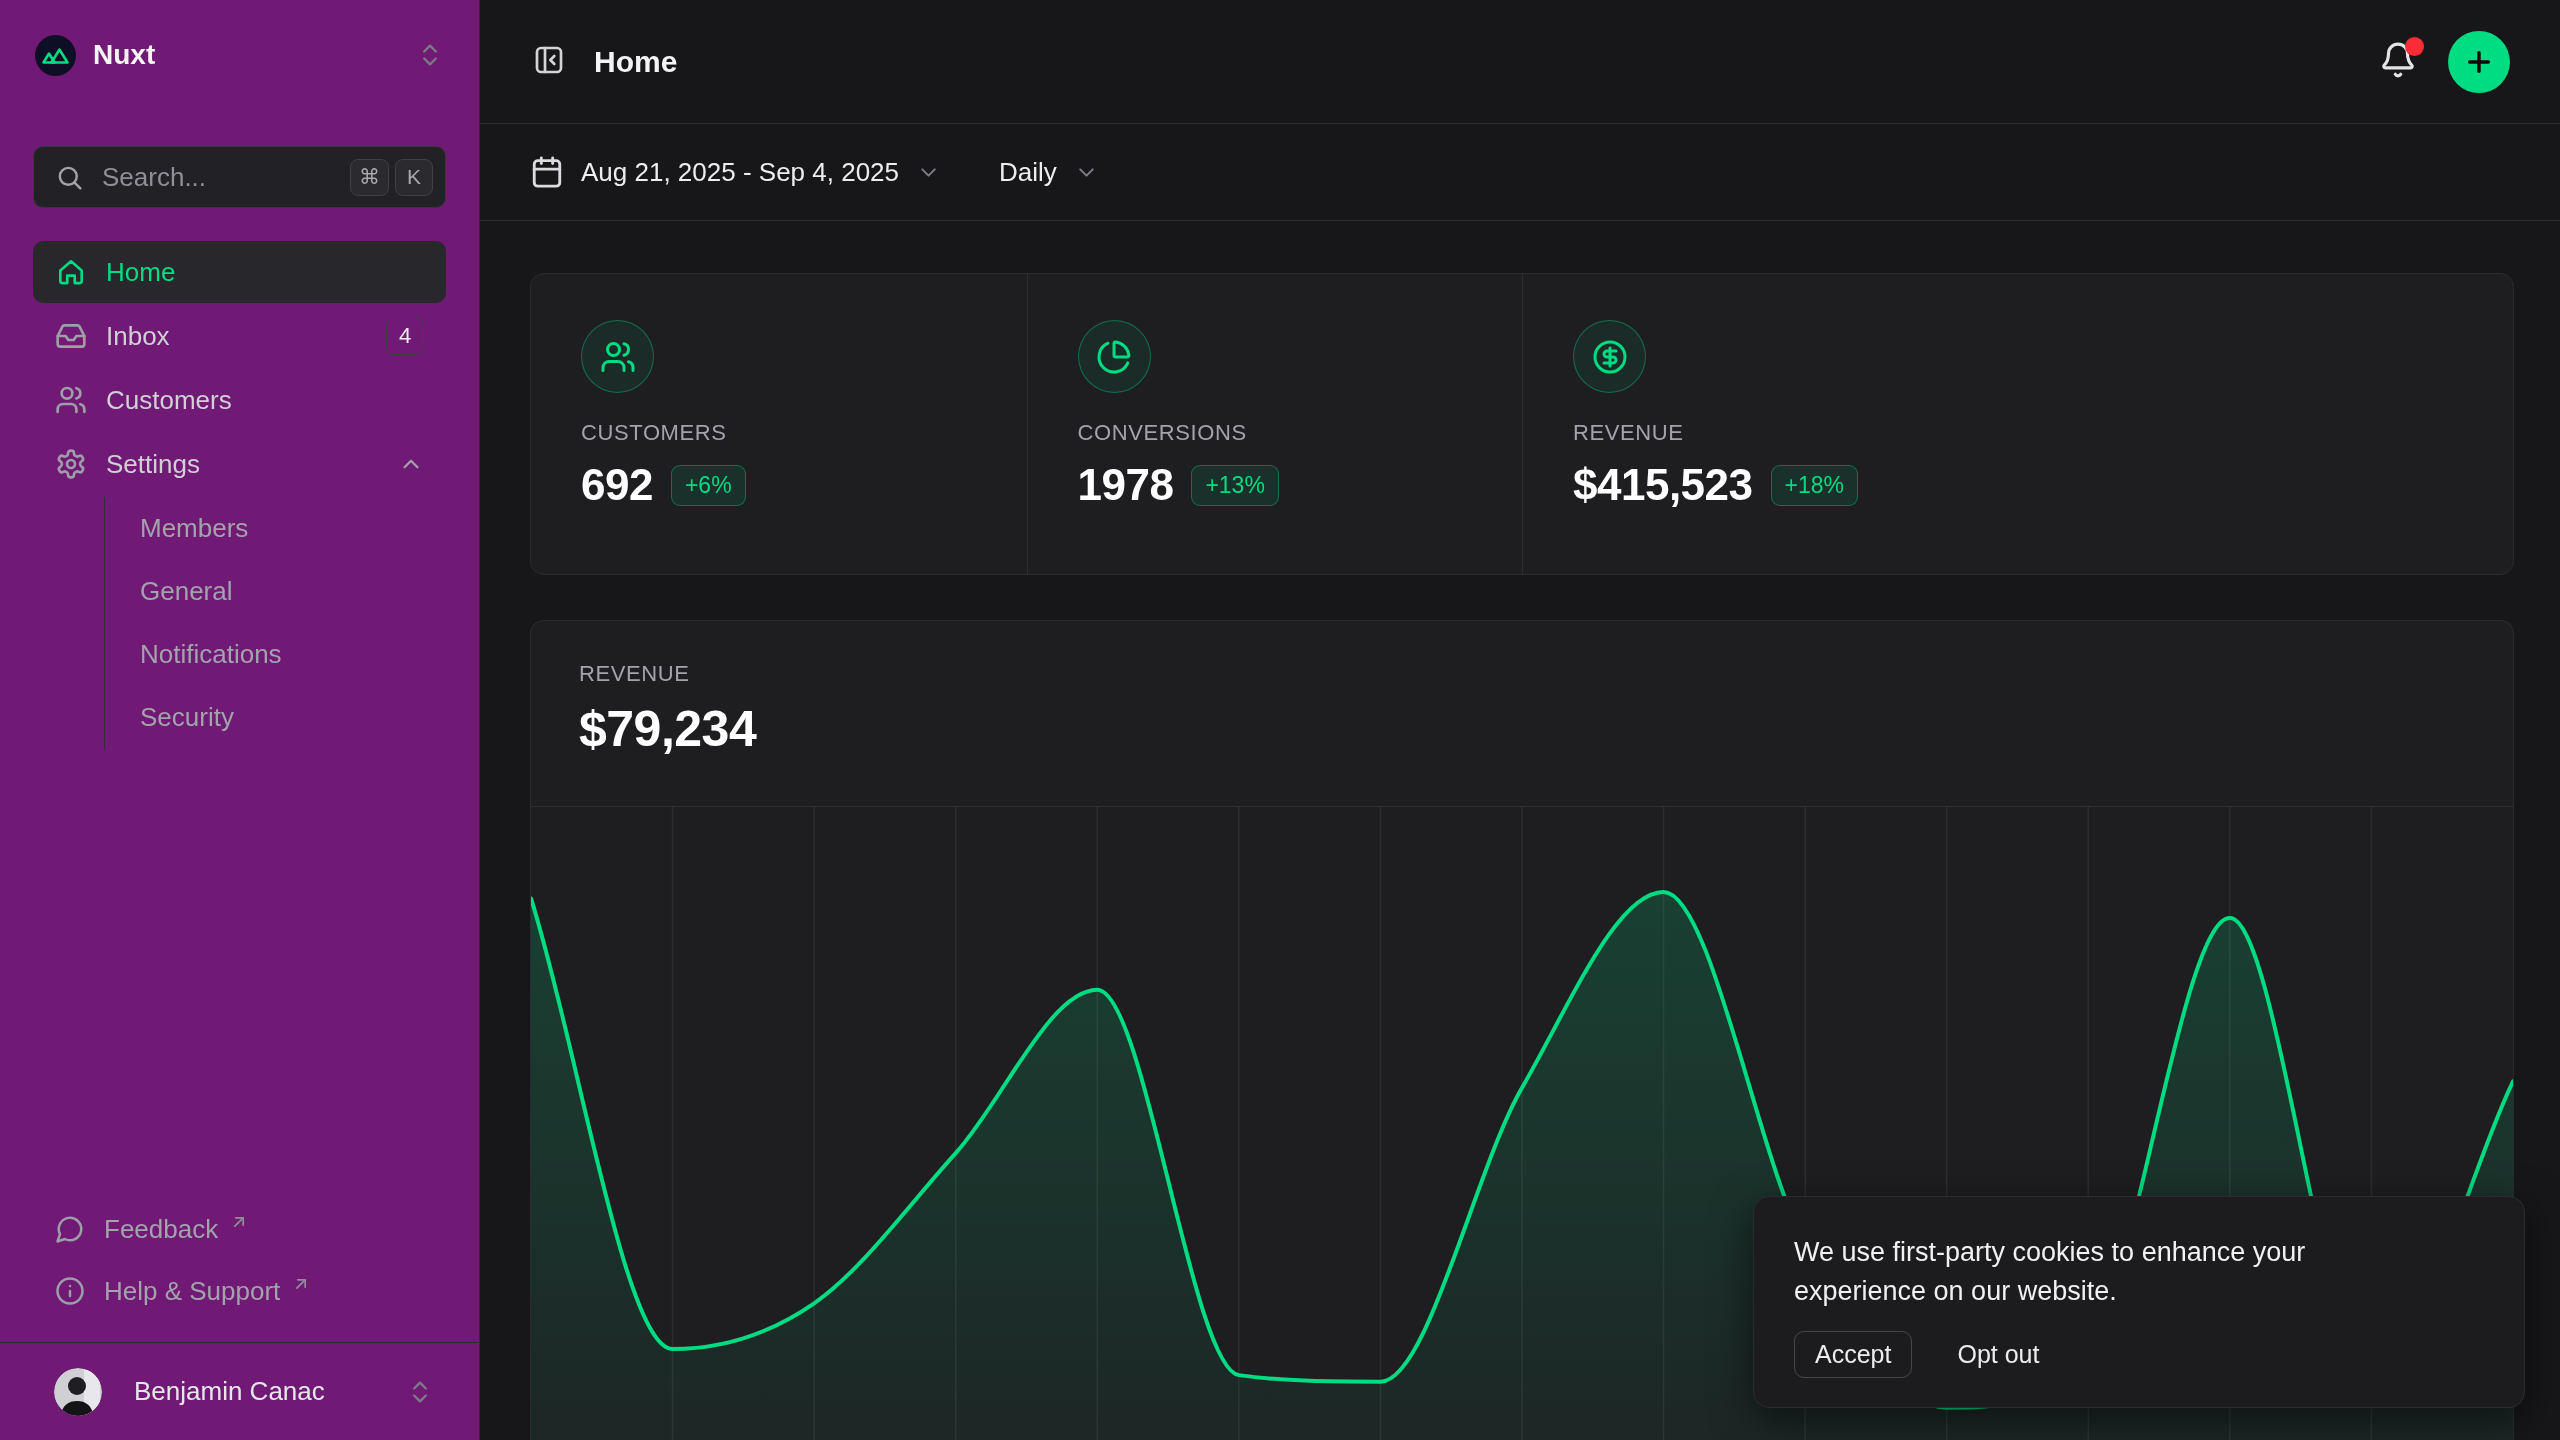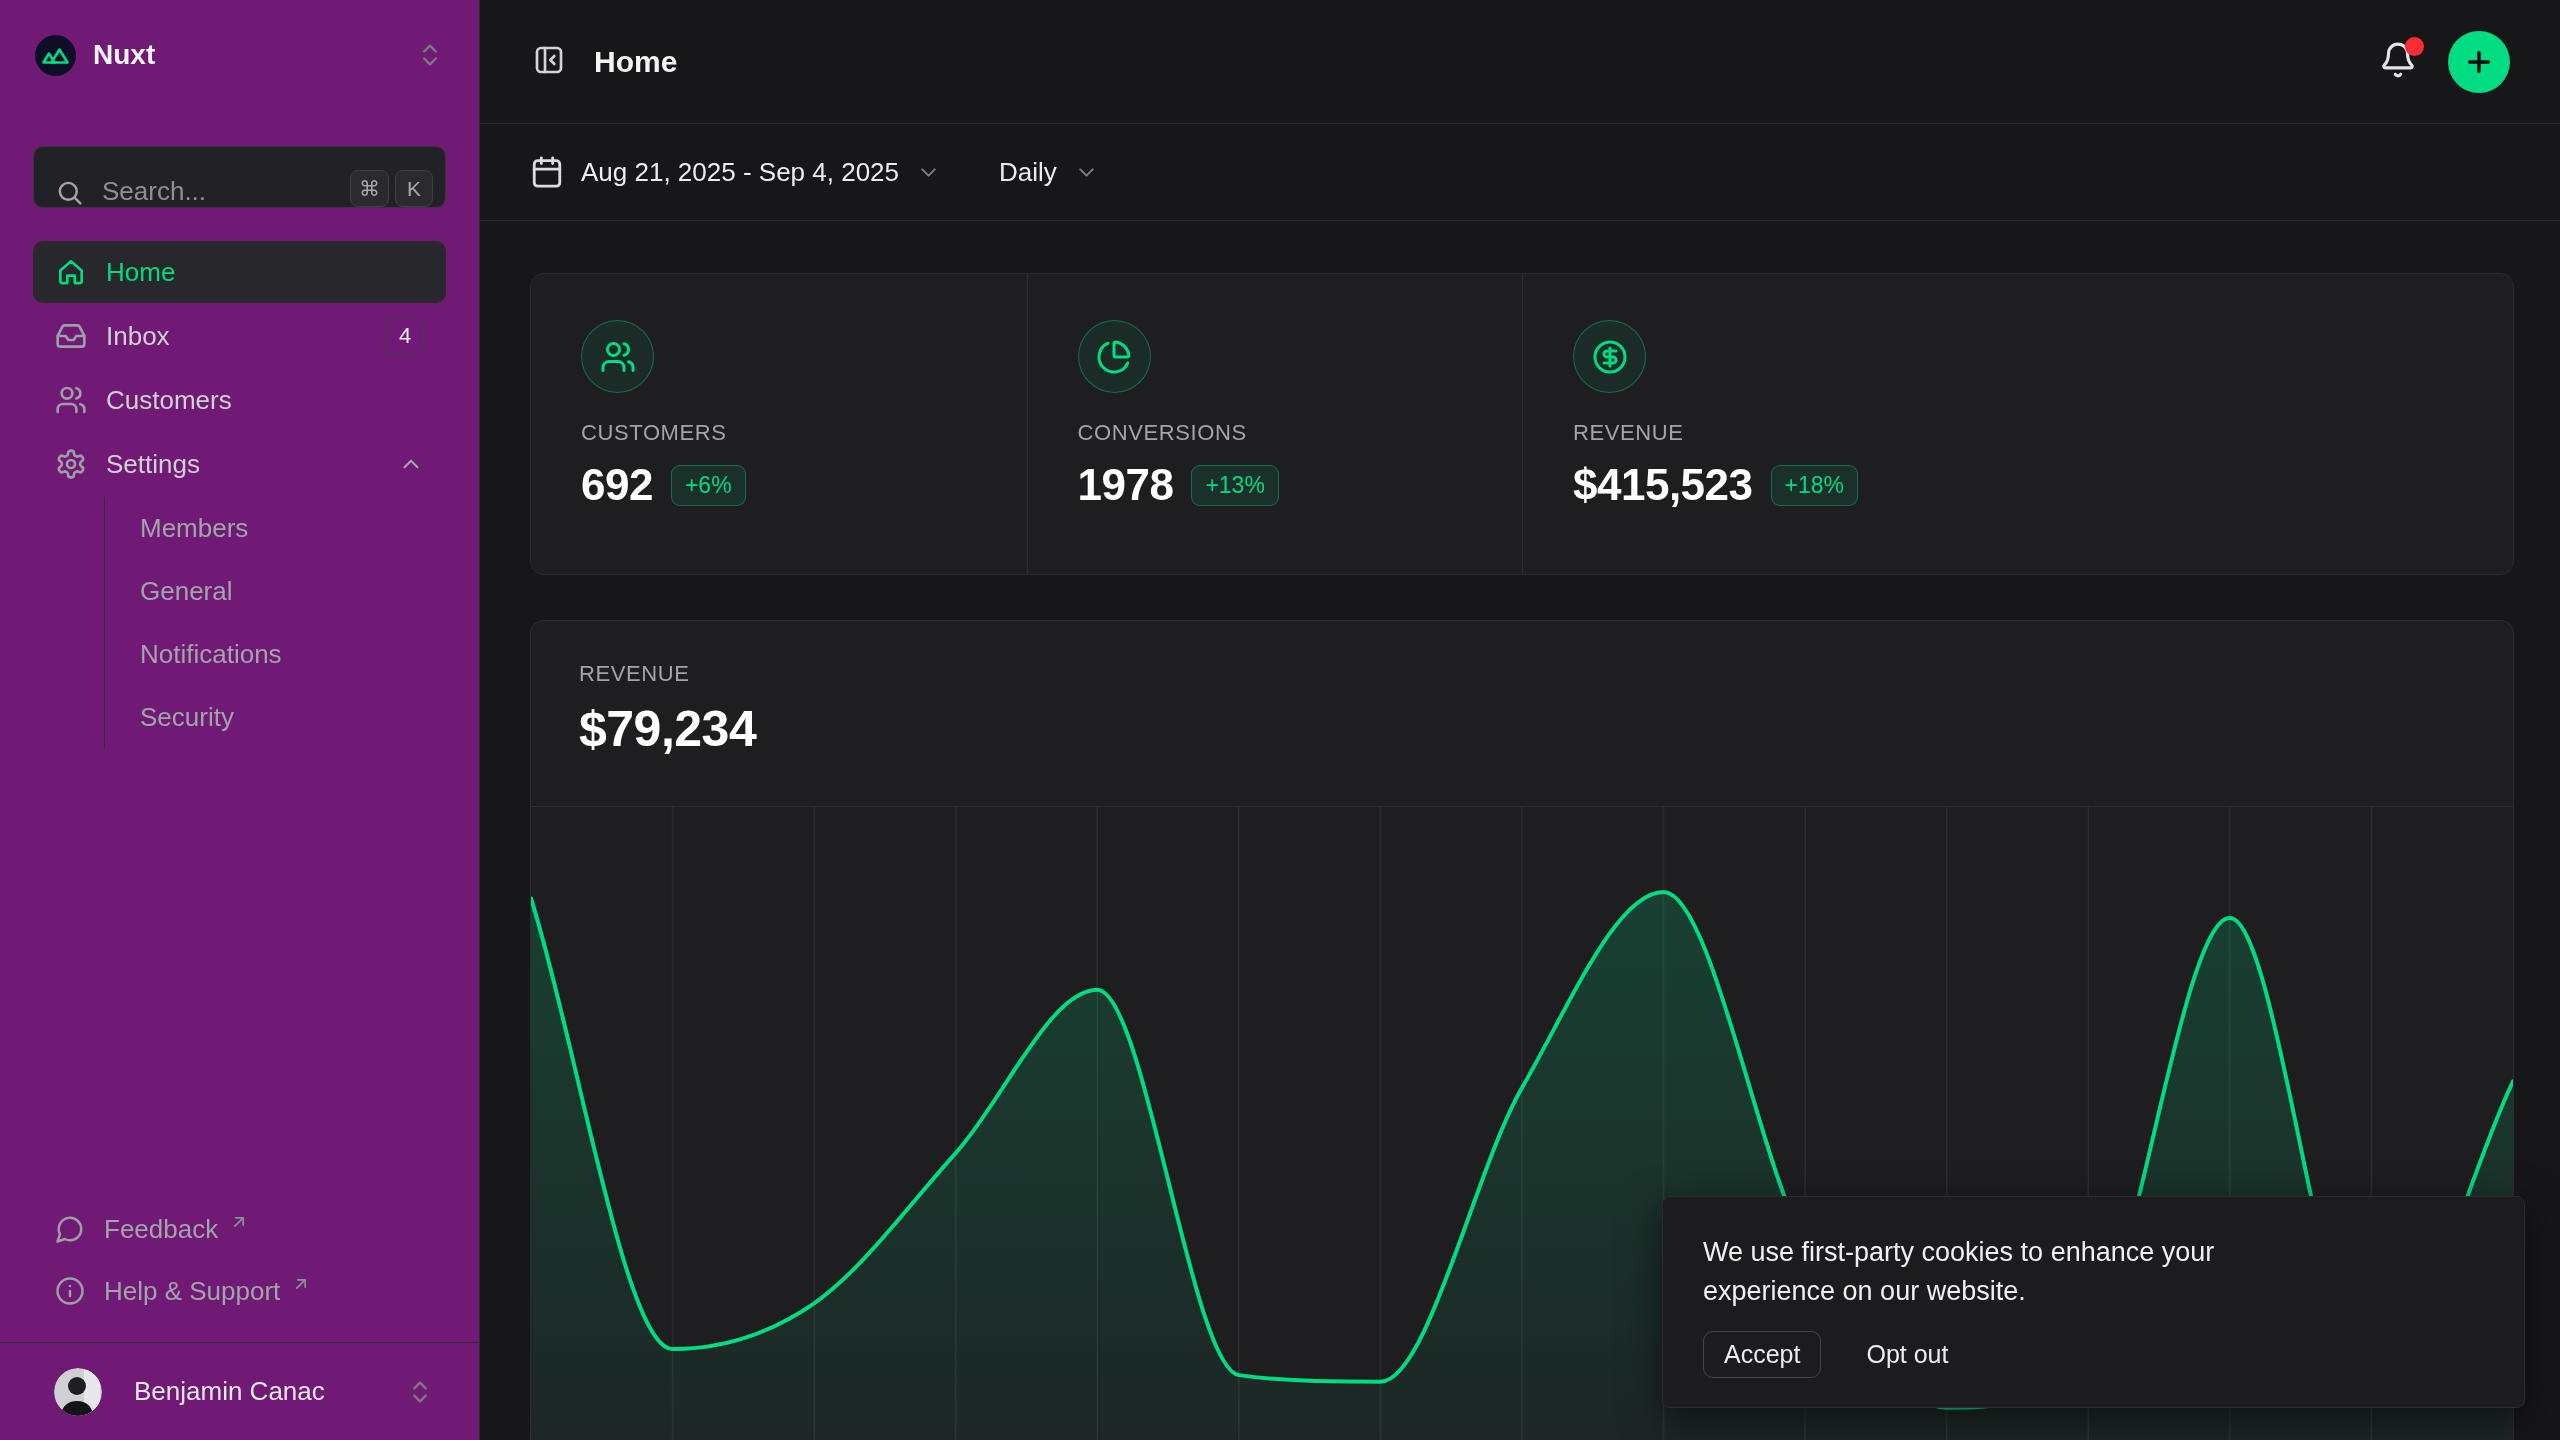--- a/index.html
+++ b/index.html
@@ -23,21 +23,21 @@
     display: flex; align-items: center; gap: 17px;
     padding: 0 2px; border-radius: 10px; cursor: pointer;
   }
   .org-logo { width: 41px; height: 41px; flex: none; }
   .org-name { font-size: 28px; font-weight: 600; color: #f4f4f5; flex: 1; }
   .updown { color: #7b7b84; width: 28px; height: 28px; }
 
   .searchbox {
     margin: 62px 33px 0; height: 62px;
     background: #222226; border: 1px solid #37373d; border-radius: 10px;
-    display: flex; align-items: flex-end; gap: 18px; padding: 0 12px 0 21px;
+    display: flex; align-items: center; gap: 18px; padding: 0 12px 0 21px;
     cursor: text;
   }
   .searchbox .mag { width: 29px; height: 29px; color: #a3a3ac; flex: none; }
   .search-ph { flex: 1; font-size: 26px; color: #8f8f98; }
   .kbds { display: flex; gap: 6px; }
   .kbd {
     min-width: 38px; height: 37px; padding: 0 8px;
     border: 1px solid #3f3f46; border-radius: 8px; background: #2a2a2f;
     display: flex; align-items: center; justify-content: center;
     font-size: 21px; color: #a8a8b0;
@@ -155,22 +155,22 @@
   .chart-value { margin-top: 13px; font-size: 50px; font-weight: 700; color: #ffffff; letter-spacing: -0.5px; }
   .chart-wrap {
     position: absolute; left: 0; right: 0; top: 185px; bottom: 0;
     border-top: 1px solid rgba(255,255,255,0.08);
   }
   .chart-wrap svg { display: block; width: 100%; height: 100%; }
 
   
   .cookie-banner {
     position: absolute; right: 35px; bottom: 32px;
-    width: 863px; height: 212px;
-    background: #1c1c1f; border: 1px solid #2c2c30; border-radius: 8px;
+    width: 772px; height: 212px;
+    background: #1c1c1f; border: 1px solid #2c2c30; border-radius: 16px;
     box-shadow: 0 12px 40px rgba(0,0,0,0.55);
     padding: 36px 40px;
   }
   .cookie-text { font-size: 27px; line-height: 39px; color: #f1f1f3; max-width: 625px; }
   .cookie-actions { margin-top: 20px; display: flex; align-items: center; gap: 45px; }
   .cookie-accept {
     font-family: inherit; font-size: 25px; font-weight: 500; color: #ededf0;
     background: none; border: 1.5px solid #45454d; border-radius: 10px;
     padding: 8px 20px; cursor: pointer;
   }

